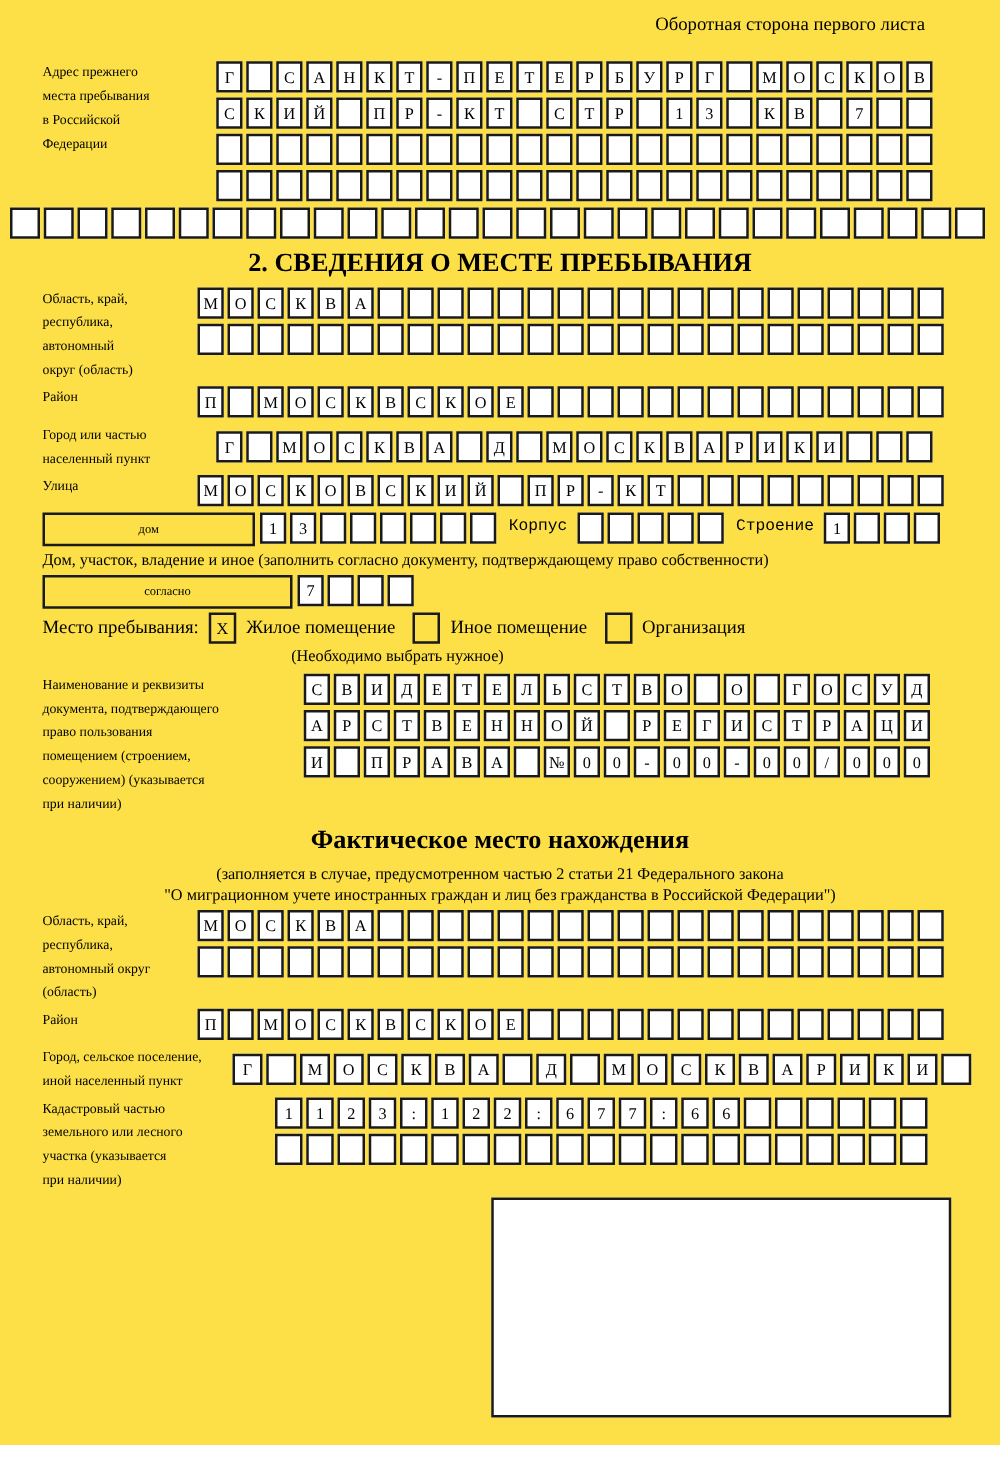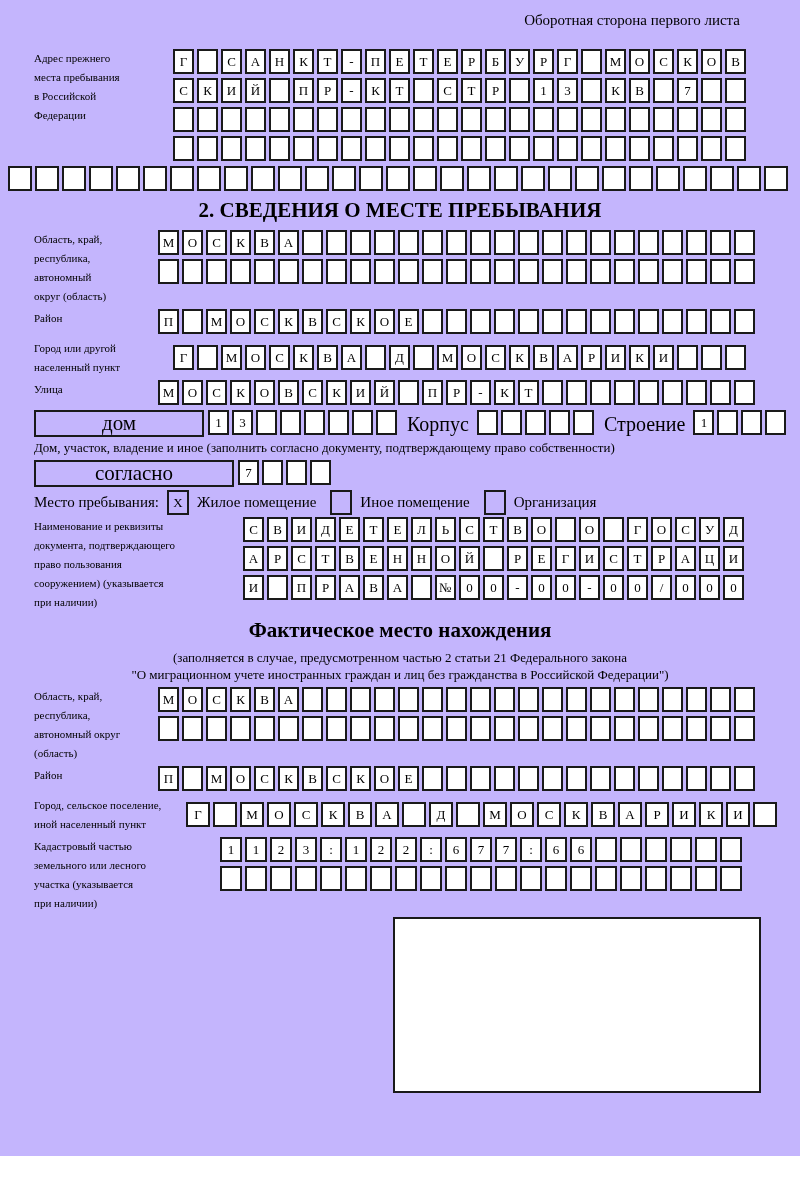--- a/index.html
+++ b/index.html
@@ -1,18 +1,18 @@
 <!DOCTYPE html>
 <html><head>
 <meta charset="utf-8">
 <style>
   html,body{margin:0;padding:0;background:#fff;color:#000;
     font-family:"Liberation Serif","DejaVu Serif",serif;}
   .page{width:800px;height:1156px;box-sizing:border-box;position:relative;
-    padding:6px 8px 0 8px;overflow:hidden;background:#c4b5fd;}
+    padding:6px 8px 0 8px;overflow:hidden;background:#fde047;}
   .top-note{text-align:right;padding-right:52px;font-size:15px;margin-top:6px;}
 
   
   .cells{display:flex;column-gap:3px;margin-bottom:2px;}
   .cell{width:21px;height:25px;border:2px solid #1a1a1a;box-sizing:border-box;
     display:flex;align-items:center;justify-content:center;font-size:13px;
     flex:none;background:#fff;line-height:1;}
   .cw24 .cell{width:24px;}
   .cw22 .cell{width:22px;}
 
@@ -21,22 +21,22 @@
   .lbl{flex:none;font-size:11px;line-height:19px;box-sizing:border-box;padding-left:26px;}
   .w150{width:150px;} .w165{width:165px;} .w178{width:178px;} .w235{width:235px;} .w212{width:212px;}
   .rows{display:flex;flex-direction:column;row-gap:2px;}
 
   .caption{font-size:13px;line-height:16px;margin:1px 0 4px 0;}
   .caption.center{text-align:center;margin-left:0;}
   .caption.left{margin-left:26px;}
   .sec-title{font-weight:bold;font-size:21px;text-align:center;margin:7px 0 7px 0;}
 
   .label-box{height:27px;border:2px solid #1a1a1a;box-sizing:border-box;
-    display:flex;align-items:center;justify-content:center;font-size:21px;flex:none;}
-  .inline-lbl{font-size:20px;margin:3px 8px 0 10px;flex:none;}
+    display:flex;align-items:center;justify-content:center;font-size:10px;flex:none;}
+  .inline-lbl{font-size:13px;margin:3px 8px 0 10px;flex:none;font-family:Liberation Mono, monospace;}
 
   .stay{font-size:15px;align-items:center;margin-left:26px;margin-bottom:2px;}
   .stay .cbox{width:22px;height:25px;border:2px solid #1a1a1a;box-sizing:border-box;
     display:flex;align-items:center;justify-content:center;font-size:13px;flex:none;}
   .stay .opt-label{margin:0 14px 0 8px;}
   .choose-note{font-size:13px;text-align:center;width:340px;margin-left:140px;margin-bottom:6px;}
 
   .confirm{margin-top:4px;}
   .confirm-box{margin-left:385px;width:368px;height:176px;border:2px solid #1a1a1a;
     box-sizing:border-box;background:#fff;}
@@ -288,21 +288,21 @@
         <div class="cell"></div>
         <div class="cell"></div>
         <div class="cell"></div>
         <div class="cell"></div>
         <div class="cell"></div>
       </div>
   </div>
 
   <div class="fr ac">
     <div class="lbl w165">
-        <div>Город или другой</div>
+        <div>Город или частью</div>
         <div>населенный пункт</div>
       </div>
     <div class="cells">
         <div class="cell">Г</div>
         <div class="cell"></div>
         <div class="cell">М</div>
         <div class="cell">О</div>
         <div class="cell">С</div>
         <div class="cell">К</div>
         <div class="cell">В</div>
@@ -404,26 +404,28 @@
   <div class="fr stay">
     <span>Место пребывания:</span>
     <span style="width:8px;"></span>
     <div class="cbox">X</div>
     <span class="opt-label">Жилое помещение</span>
     <div class="cbox"></div>
     <span class="opt-label">Иное помещение</span>
     <div class="cbox"></div>
     <span class="opt-label">Организация</span>
   </div>
+  <div class="choose-note">(Необходимо выбрать нужное)</div>
 
   <div class="fr">
     <div class="lbl w235">
         <div>Наименование и реквизиты</div>
         <div>документа, подтверждающего</div>
         <div>право пользования</div>
+        <div>помещением (строением,</div>
         <div>сооружением) (указывается</div>
         <div>при наличии)</div>
       </div>
     <div class="rows">
       <div class="cells">
           <div class="cell">С</div>
           <div class="cell">В</div>
           <div class="cell">И</div>
           <div class="cell">Д</div>
           <div class="cell">Е</div>

